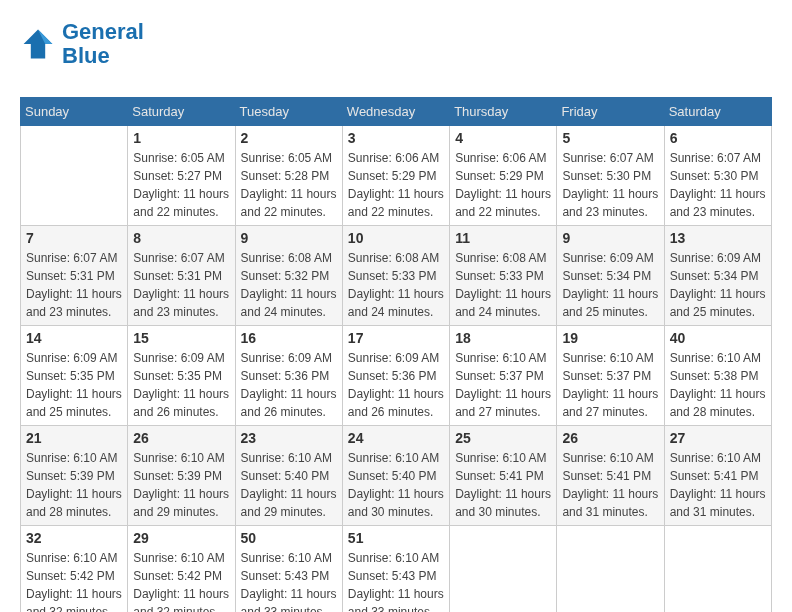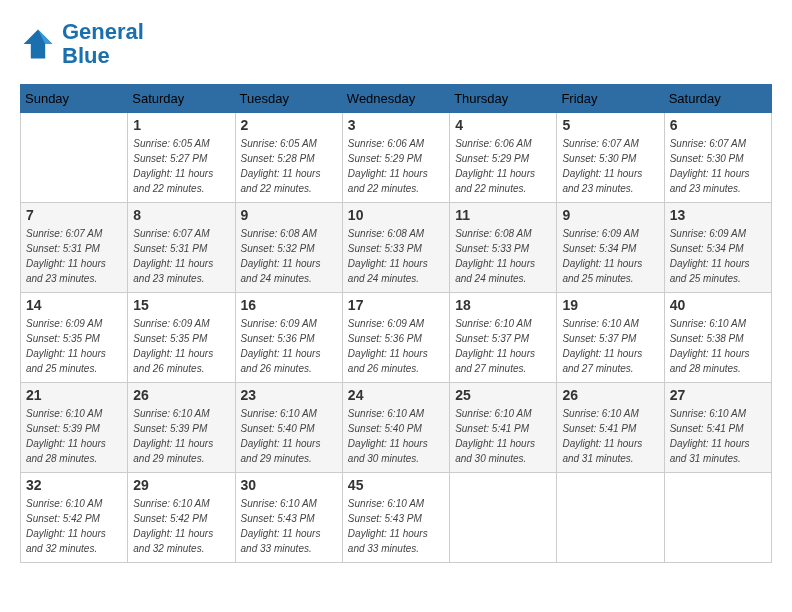--- a/index.html
+++ b/index.html
@@ -7,21 +7,21 @@
       font-family: Arial, sans-serif;
       background: #fff;
       width: 792px;
       min-height: 612px;
       padding: 20px;
     }
     .header {
       display: flex;
       justify-content: space-between;
       align-items: flex-start;
-      margin-bottom: 16px;
+      margin-bottom: 29px;
     }
     .logo {
       display: flex;
       align-items: center;
       gap: 6px;
     }
     .logo-text {
       font-size: 22px;
       font-weight: bold;
       color: #333;
@@ -47,21 +47,21 @@
       font-size: 16px;
       color: #555;
     }
     table {
       width: 100%;
       border-collapse: collapse;
       font-size: 11px;
     }
     thead tr th {
       background: #2e6da4;
-      color: #000000;
+      color: #e5e5e5;
       padding: 6px 4px;
       text-align: left;
       font-size: 13px;
       font-weight: normal;
       border: 1px solid #2e6da4;
     }
     tbody tr td {
       border: 1px solid #ccc;
       padding: 4px 5px;
       vertical-align: top;
@@ -74,23 +74,22 @@
     }
     .day-number {
       font-size: 14px;
       font-weight: bold;
       color: #333;
       margin-bottom: 3px;
       display: block;
     }
     .day-info {
       color: #444;
-      font-size: 10px;
+      font-size: 12px;
       line-height: 1.5;
-      font-style: italic;
     }
     .empty-cell {
       background: #fff !important;
     }
   </style>
 </head>
 <body>
 
 <div class="header">
   <div class="logo">
@@ -241,25 +240,25 @@
       <tr>
         <td>
           <span class="day-number">32</span>
           <div class="day-info">Sunrise: 6:10 AM<br>Sunset: 5:42 PM<br>Daylight: 11 hours<br>and 32 minutes.</div>
         </td>
         <td>
           <span class="day-number">29</span>
           <div class="day-info">Sunrise: 6:10 AM<br>Sunset: 5:42 PM<br>Daylight: 11 hours<br>and 32 minutes.</div>
         </td>
         <td>
-          <span class="day-number">30</span>
+          <span class="day-number">50</span>
           <div class="day-info">Sunrise: 6:10 AM<br>Sunset: 5:43 PM<br>Daylight: 11 hours<br>and 33 minutes.</div>
         </td>
         <td>
-          <span class="day-number">45</span>
+          <span class="day-number">51</span>
           <div class="day-info">Sunrise: 6:10 AM<br>Sunset: 5:43 PM<br>Daylight: 11 hours<br>and 33 minutes.</div>
         </td>
         <td class="empty-cell"></td>
         <td class="empty-cell"></td>
         <td class="empty-cell"></td>
       </tr>
     </tbody>
 </table>
 
 </body></html>

